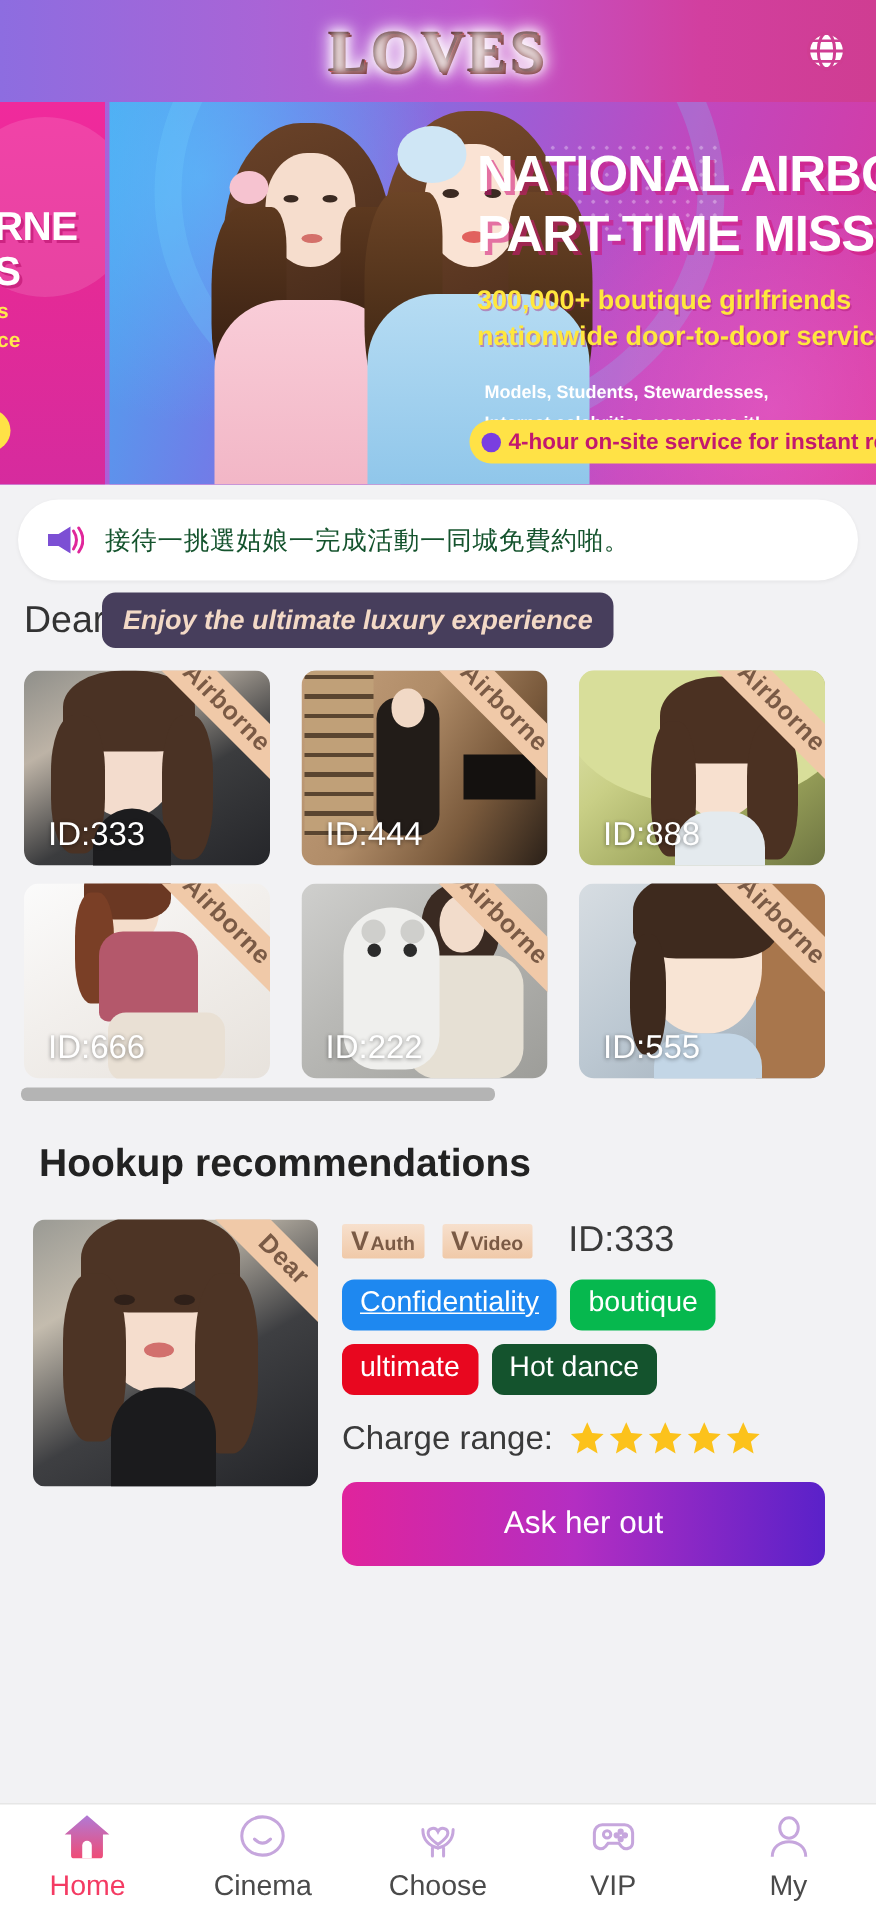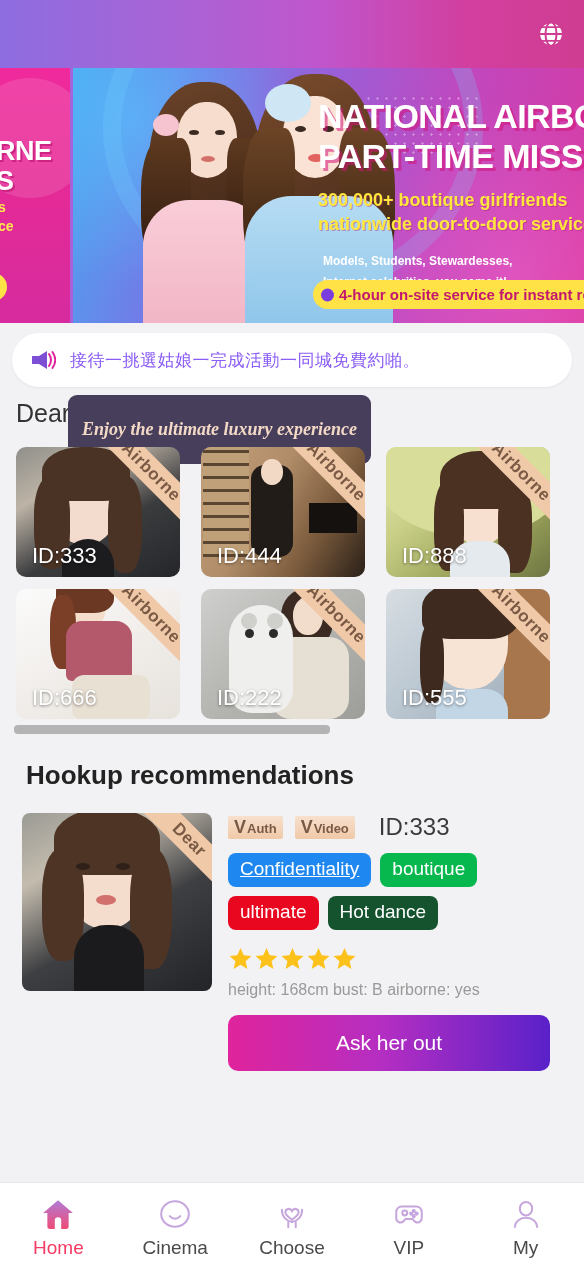--- a/index.html
+++ b/index.html
@@ -109,33 +109,33 @@
     width:13px; height:13px; border-radius:50%; background:#7a3ee0;
   }
 
   
   .notice {
     position:relative; margin:10px 12px 0; height:54px; background:#fff;
     border-radius:27px; display:flex; align-items:center; padding:0 18px;
     box-shadow: 0 1px 3px rgba(0,0,0,.06);
   }
   .notice-icon { width:26px; height:22px; margin-right:14px; flex:0 0 auto; }
-  .notice-text { font-size:17px; color:#8b5cf6; letter-spacing:.5px;
+  .notice-text { font-size:17px; color:#14532d; letter-spacing:.5px;
                  font-family:"DejaVu Sans","Liberation Sans",sans-serif; }
 
   
   .dear-row { position:relative; height:44px; margin-top:6px; }
   .dear-label {
     position:absolute; left:16px; top:6px; font-size:25px; color:#333;
   }
   .tooltip {
     position:absolute; left:68px; top:2px;
     background:#473e5c; color:#f3d9c6; border-radius:9px;
     font-style:italic; font-weight:bold; font-size:18px;
-    padding:24px 14px; white-space:nowrap;font-family:Liberation Serif, serif;
+    padding:8px 14px; white-space:nowrap;
   }
 
   
   .grid-scroll { position:relative; padding:0 0 0 0; }
   .grid {
     display:grid; grid-template-columns: repeat(3, 164px);
     gap:12px 21px; padding:10px 16px 0 16px;
   }
   .cell {
     position:relative; width:164px; height:130px; border-radius:10px;
@@ -187,38 +187,39 @@
   .meta { margin-top:10px; font-size:16px; color:#999; }
   .ask-btn {
     display:block; width:322px; margin:16px 0 0 0; height:56px; border:none;
     border-radius:10px; color:#fff; font-size:21px; cursor:pointer;
     background:linear-gradient(90deg,#e0249c 0%, #b42ec2 48%, #5a21c9 100%);
     font-family:"Liberation Sans",sans-serif;
   }
 
   
   .tabbar {
-    position:absolute; left:0; bottom:0; width:584px; height:90px;
+    position:absolute; left:0; bottom:0; width:584px; height:70px;
     background:#fff; border-top:1px solid #e6e6e6;
     display:flex; align-items:center;
   }
   .tab {
     flex:1 1 0; display:flex; flex-direction:column; align-items:center;
     gap:6px; cursor:pointer;
   }
   .tab .ticon { width:34px; height:34px; display:block; }
   .tab .tlabel { font-size:19px; color:#4a4a4a; }
   .tab.active .tlabel { color:#f43b63; }
 </style>
 </head>
 <body>
 
 <div class="app">
 
   <div class="header">
+    <div class="brand">LOVES</div>
     <div class="globe-btn">
       <svg viewBox="0 0 24 24" width="30" height="30" fill="none" stroke="#fff" stroke-width="1.7">
         <circle cx="12" cy="12" r="9.5" fill="#fff" stroke="none"></circle>
         <circle cx="12" cy="12" r="9.5" stroke="#cf3d92" stroke-width="1.6" fill="none"></circle>
         <ellipse cx="12" cy="12" rx="4.4" ry="9.5" stroke="#cf3d92" stroke-width="1.6"></ellipse>
         <line x1="2.5" y1="12" x2="21.5" y2="12" stroke="#cf3d92" stroke-width="1.6"></line>
         <path d="M4.3 6.5h15.4M4.3 17.5h15.4" stroke="#cf3d92" stroke-width="1.4"></path>
       </svg>
     </div>
   </div>
@@ -416,40 +417,40 @@
       </div>
 
       <div class="tags">
         <span class="tag" style="background:#1e88f0;text-decoration:underline;">Confidentiality</span>
         <span class="tag" style="background:#06b84e;">boutique</span>
         <span class="tag" style="background:#e8071f;">ultimate</span>
         <span class="tag" style="background:#14532d;">Hot dance</span>
       </div>
 
       <div class="charge-row">
+        <span class="charge-label">Charge range:</span>
         <span class="stars">
           <svg class="star" viewBox="0 0 24 24" fill="#fcc21b">
               <polygon points="12,2 15.1,8.9 22.5,9.6 16.9,14.6 18.6,22 12,18.1 5.4,22 7.1,14.6 1.5,9.6 8.9,8.9"></polygon>
             </svg>
           <svg class="star" viewBox="0 0 24 24" fill="#fcc21b">
               <polygon points="12,2 15.1,8.9 22.5,9.6 16.9,14.6 18.6,22 12,18.1 5.4,22 7.1,14.6 1.5,9.6 8.9,8.9"></polygon>
             </svg>
           <svg class="star" viewBox="0 0 24 24" fill="#fcc21b">
               <polygon points="12,2 15.1,8.9 22.5,9.6 16.9,14.6 18.6,22 12,18.1 5.4,22 7.1,14.6 1.5,9.6 8.9,8.9"></polygon>
             </svg>
           <svg class="star" viewBox="0 0 24 24" fill="#fcc21b">
               <polygon points="12,2 15.1,8.9 22.5,9.6 16.9,14.6 18.6,22 12,18.1 5.4,22 7.1,14.6 1.5,9.6 8.9,8.9"></polygon>
             </svg>
           <svg class="star" viewBox="0 0 24 24" fill="#fcc21b">
               <polygon points="12,2 15.1,8.9 22.5,9.6 16.9,14.6 18.6,22 12,18.1 5.4,22 7.1,14.6 1.5,9.6 8.9,8.9"></polygon>
             </svg>
         </span>
       </div>
 
-      <div class="meta">height: 168cm bust:  B airborne:  yes</div>
 
       <button class="ask-btn">Ask her out</button>
     </div>
   </div>
 
   <div class="tabbar">
 
     <div class="tab active">
       <svg class="ticon" viewBox="0 0 32 32">
         <defs>

